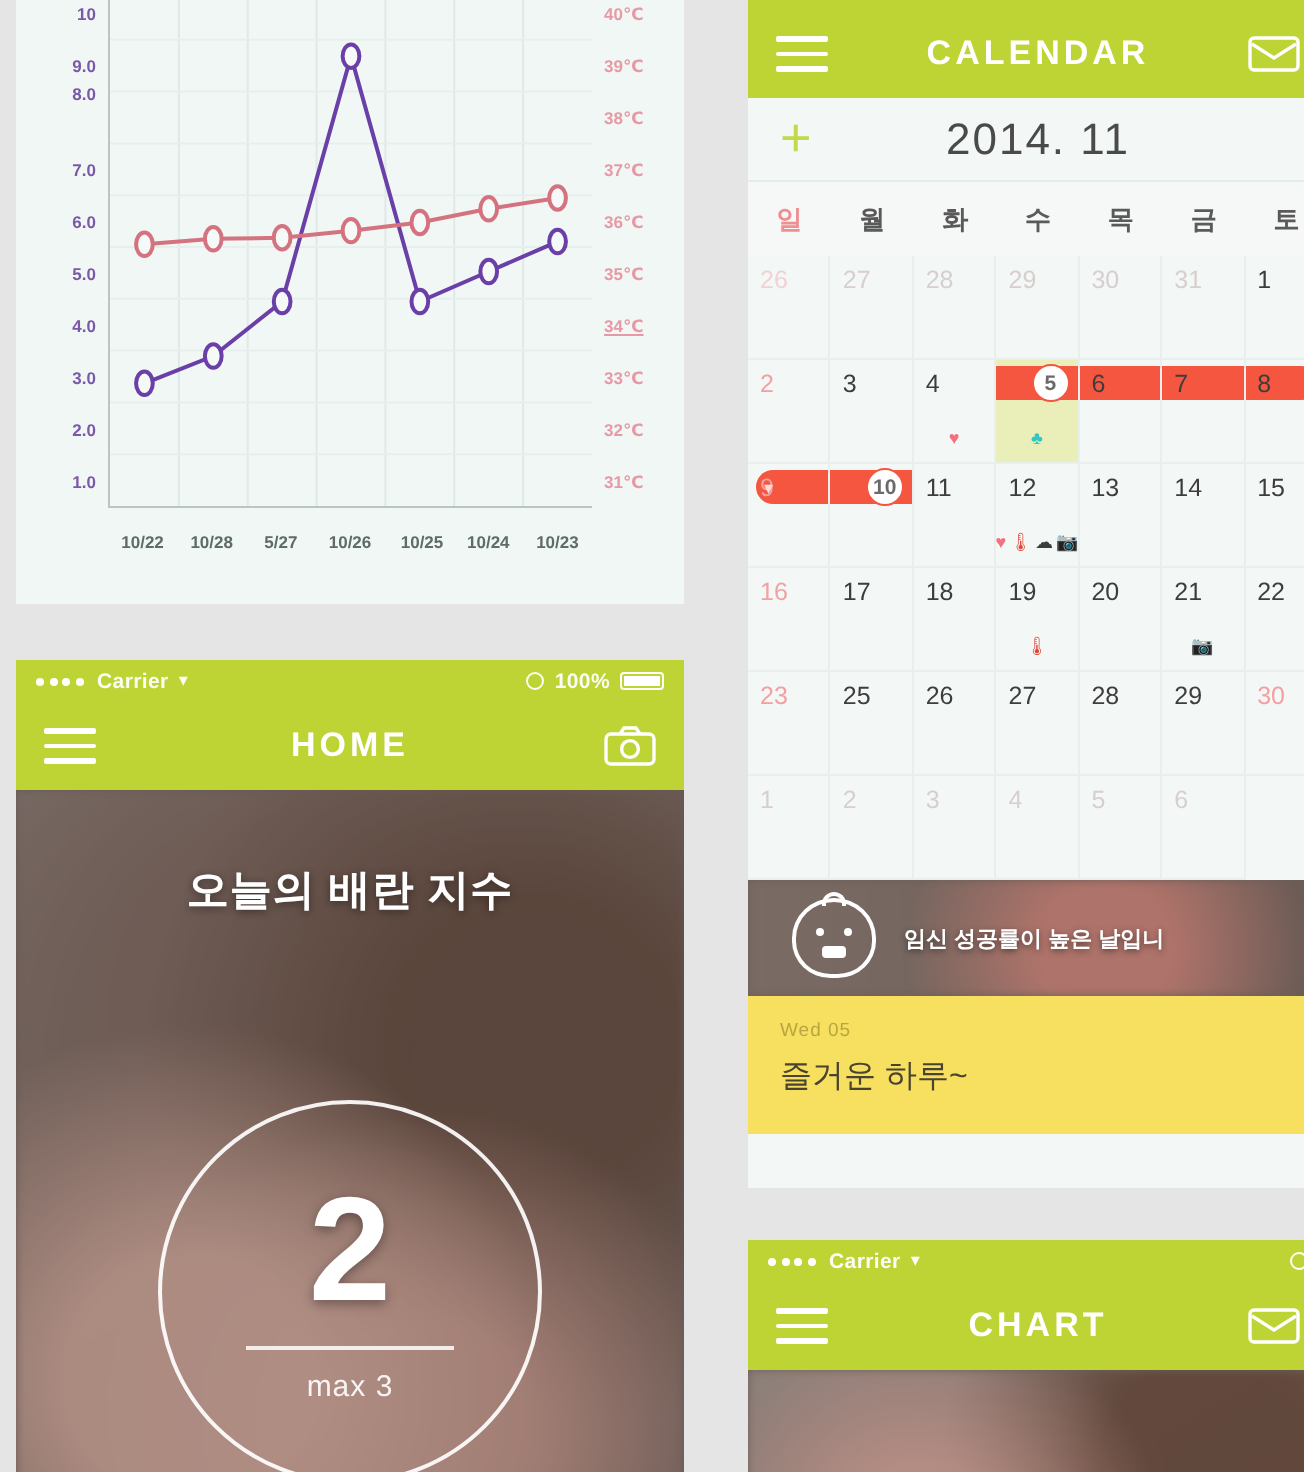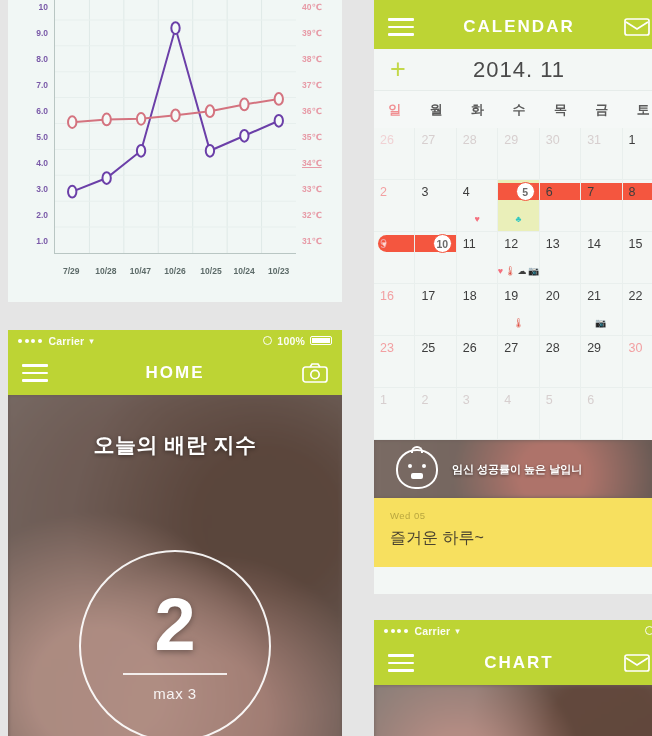--- a/index.html
+++ b/index.html
@@ -164,21 +164,21 @@
 </head>
 <body>
 
 <div id="stage">
 
   <div class="panel" id="chartPanel">
     <div class="chart-wrap">
       <div id="axisLeft">
           <div class="axis-left" style="top: 26px;">10</div>
           <div class="axis-left" style="top: 52px;">9.0</div>
-          <div class="axis-left" style="top: 78px;">8.0</div>
+          <div class="axis-left" style="top: 66px;">8.0</div>
           <div class="axis-left" style="top: 104px;">7.0</div>
           <div class="axis-left" style="top: 130px;">6.0</div>
           <div class="axis-left" style="top: 156px;">5.0</div>
           <div class="axis-left" style="top: 182px;">4.0</div>
           <div class="axis-left" style="top: 208px;">3.0</div>
           <div class="axis-left" style="top: 234px;">2.0</div>
           <div class="axis-left" style="top: 260px;">1.0</div>
         </div>
       <div id="axisRight">
           <div class="axis-right" style="top: 26px;">40℃</div>
@@ -221,23 +221,23 @@
             <ellipse cx="17.285714285714285" cy="104.88421052631578" rx="4.2" ry="4.8" fill="#f5faf8" stroke="#d4737f" stroke-width="2" vector-effect="non-scaling-stroke"></ellipse>
             <ellipse cx="51.857142857142854" cy="102.65263157894736" rx="4.2" ry="4.8" fill="#f5faf8" stroke="#d4737f" stroke-width="2" vector-effect="non-scaling-stroke"></ellipse>
             <ellipse cx="86.42857142857142" cy="102.20631578947368" rx="4.2" ry="4.8" fill="#f5faf8" stroke="#d4737f" stroke-width="2" vector-effect="non-scaling-stroke"></ellipse>
             <ellipse cx="121" cy="99.30526315789474" rx="4.2" ry="4.8" fill="#f5faf8" stroke="#d4737f" stroke-width="2" vector-effect="non-scaling-stroke"></ellipse>
             <ellipse cx="155.57142857142856" cy="95.95789473684209" rx="4.2" ry="4.8" fill="#f5faf8" stroke="#d4737f" stroke-width="2" vector-effect="non-scaling-stroke"></ellipse>
             <ellipse cx="190.14285714285714" cy="90.37894736842105" rx="4.2" ry="4.8" fill="#f5faf8" stroke="#d4737f" stroke-width="2" vector-effect="non-scaling-stroke"></ellipse>
             <ellipse cx="224.7142857142857" cy="85.9157894736842" rx="4.2" ry="4.8" fill="#f5faf8" stroke="#d4737f" stroke-width="2" vector-effect="non-scaling-stroke"></ellipse>
           </svg>
       </div>
       <div class="xlabels" id="xLabels">
-          <span style="left: 17.2857px;">7/29</span>
+          <span style="left: 17.2857px;">10/22</span>
           <span style="left: 51.8571px;">10/28</span>
-          <span style="left: 86.4286px;">10/47</span>
+          <span style="left: 86.4286px;">5/27</span>
           <span style="left: 121px;">10/26</span>
           <span style="left: 157px;">10/25</span>
           <span style="left: 190.143px;">10/24</span>
           <span style="left: 224.714px;">10/23</span>
         </div>
     </div>
   </div>
 
   <div class="panel" id="homePanel">
     <div class="statusbar">

